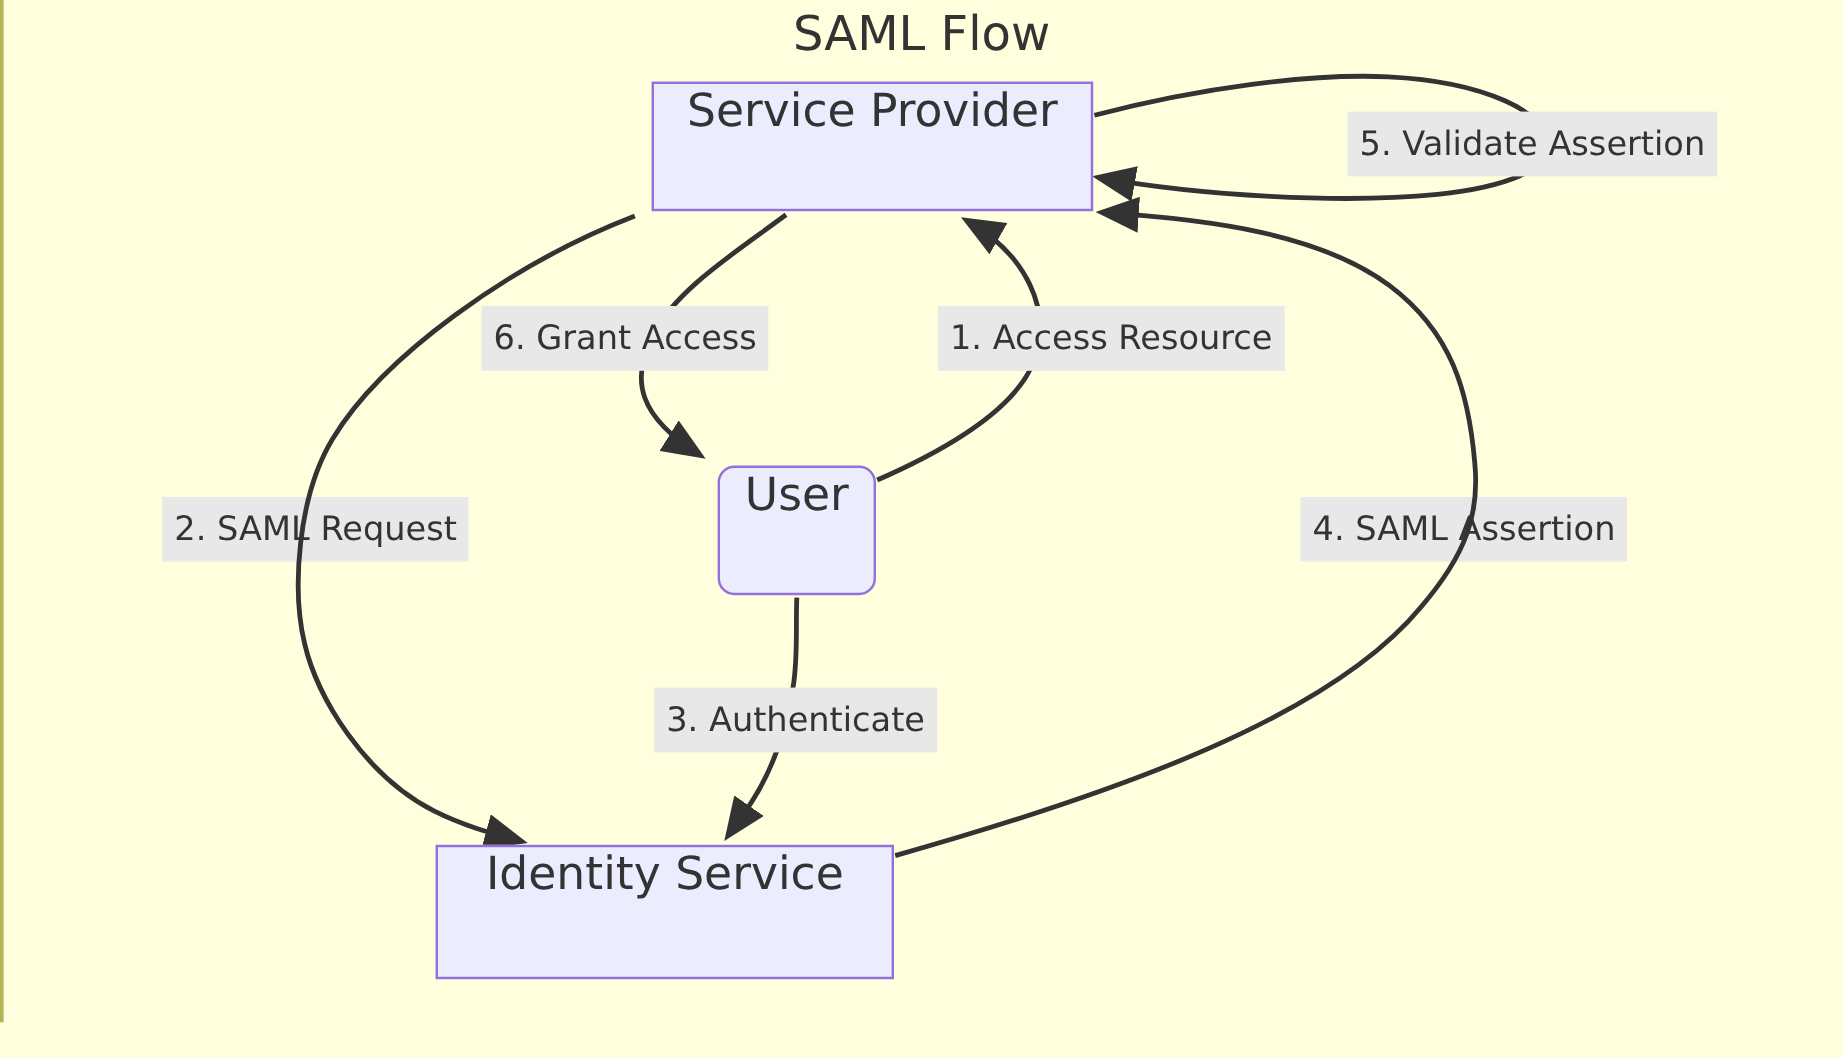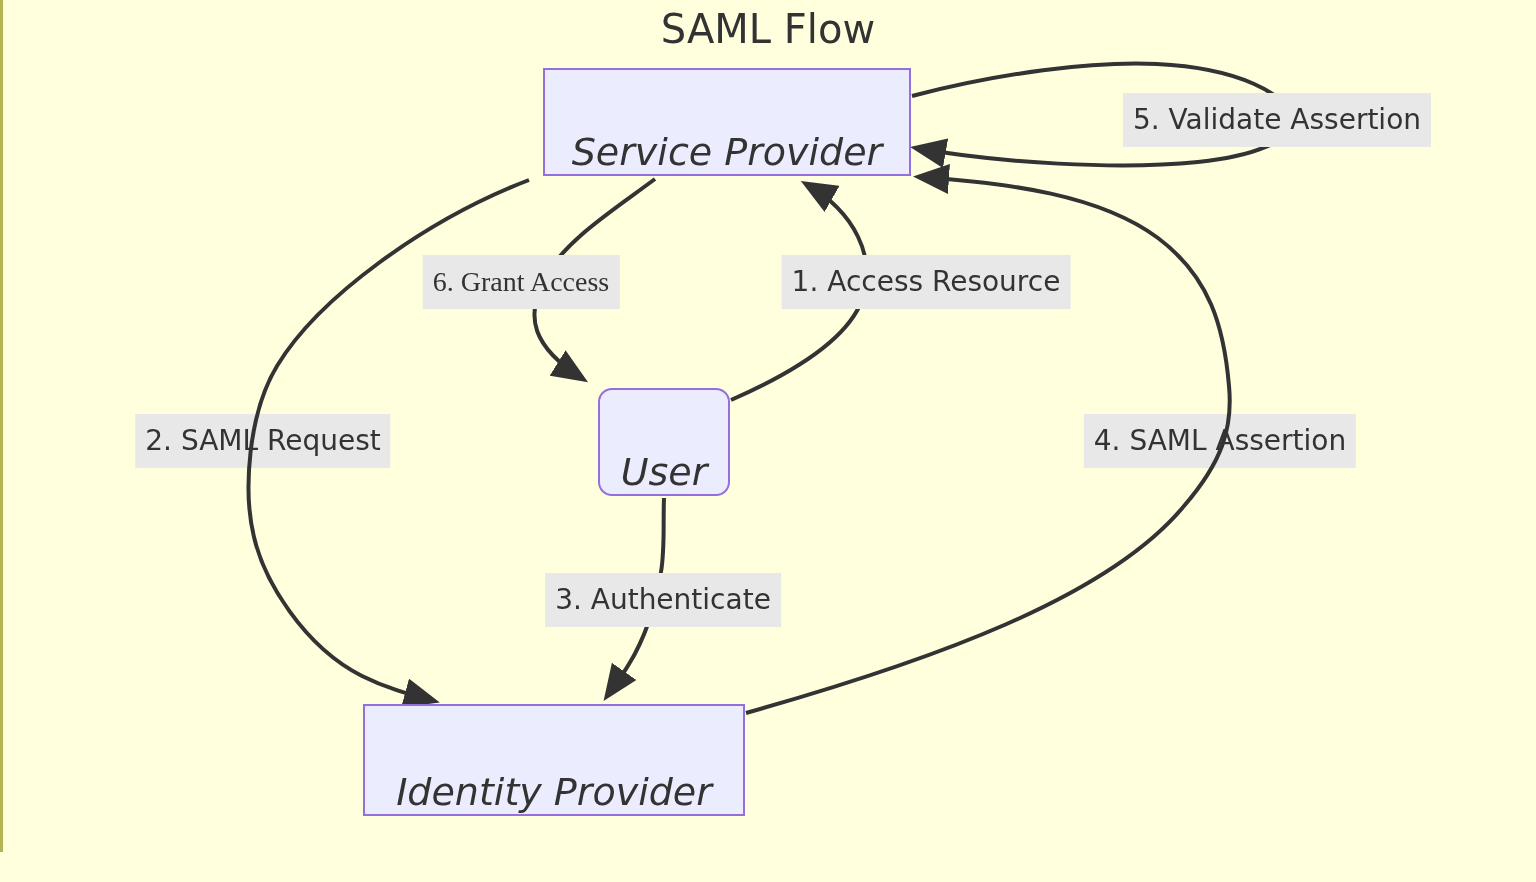--- a/index.html
+++ b/index.html
@@ -55,37 +55,36 @@
     background: transparent;
     color: #333333;
     z-index: 2;
   }
   .node {
     position: absolute;
     background: #ececff;
     border: 2.5px solid #9370db;
     box-sizing: border-box;
     display: flex;
-    align-items: flex-end;
+    align-items: flex-start;
     justify-content: center;
     font-size: 38px;
     color: #333333;
     z-index: 3;
-    font-style: italic;
   }
   .node-sp  { left: 543px; top: 68px;  width: 368px; height: 108px; }
   .node-user{ left: 598px; top: 388px; width: 132px; height: 108px; border-radius: 14px; }
   .node-idp { left: 363px; top: 704px; width: 382px; height: 112px; }
 
   .lbl-1 { left: 926px;  top: 282px; }
   .lbl-2 { left: 251px;  top: 441px; margin-left: 12px; }
   .lbl-3 { left: 663px;  top: 600px; }
   .lbl-4 { left: 1220px; top: 441px; }
   .lbl-5 { left: 1277px; top: 120px; }
-  .lbl-6 { left: 521px;  top: 282px; font-family: Liberation Serif, serif; }
+  .lbl-6 { left: 521px;  top: 282px; }
 </style>
 </head>
 <body>
 
 <div class="canvas">
 
   <div class="left-strip"></div>
 
   <div class="title">SAML Flow</div>
 
@@ -120,16 +119,16 @@
   <div class="edge-label-text lbl-2">2. SAML Request</div>
   <div class="edge-label-text lbl-4">4. SAML Assertion</div>
 
   <div class="node node-sp">
     <span>Service Provider</span>
   </div>
   <div class="node node-user">
     <span>User</span>
   </div>
   <div class="node node-idp">
-    <span>Identity Provider</span>
+    <span>Identity Service</span>
   </div>
 
 </div>
 
 </body></html>

